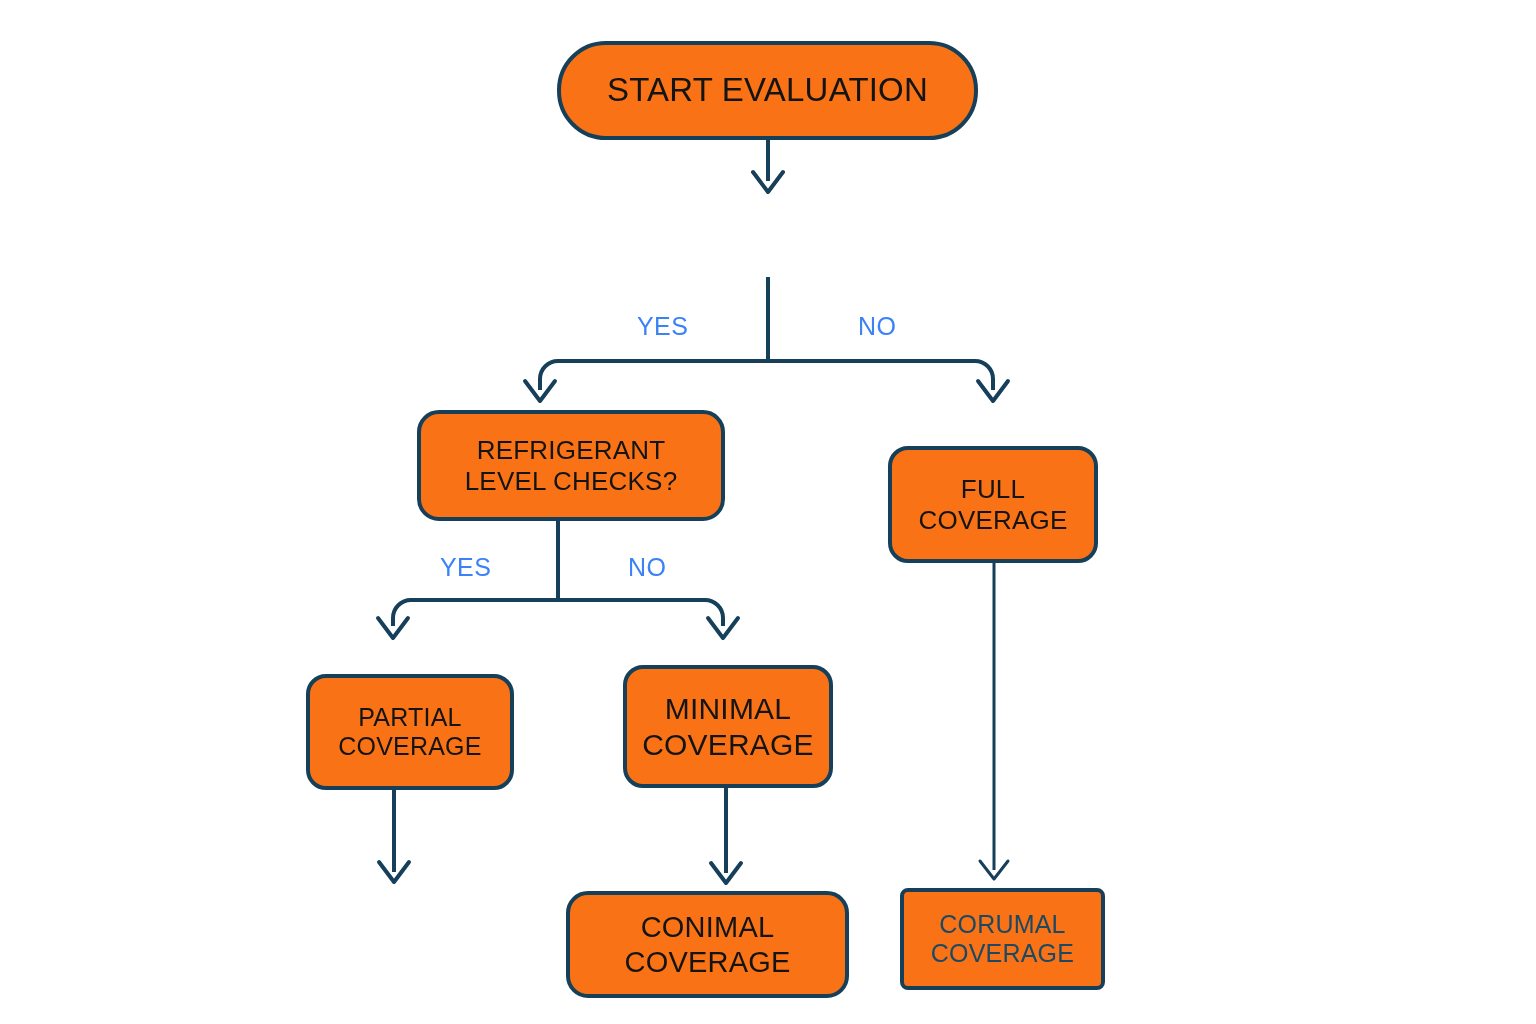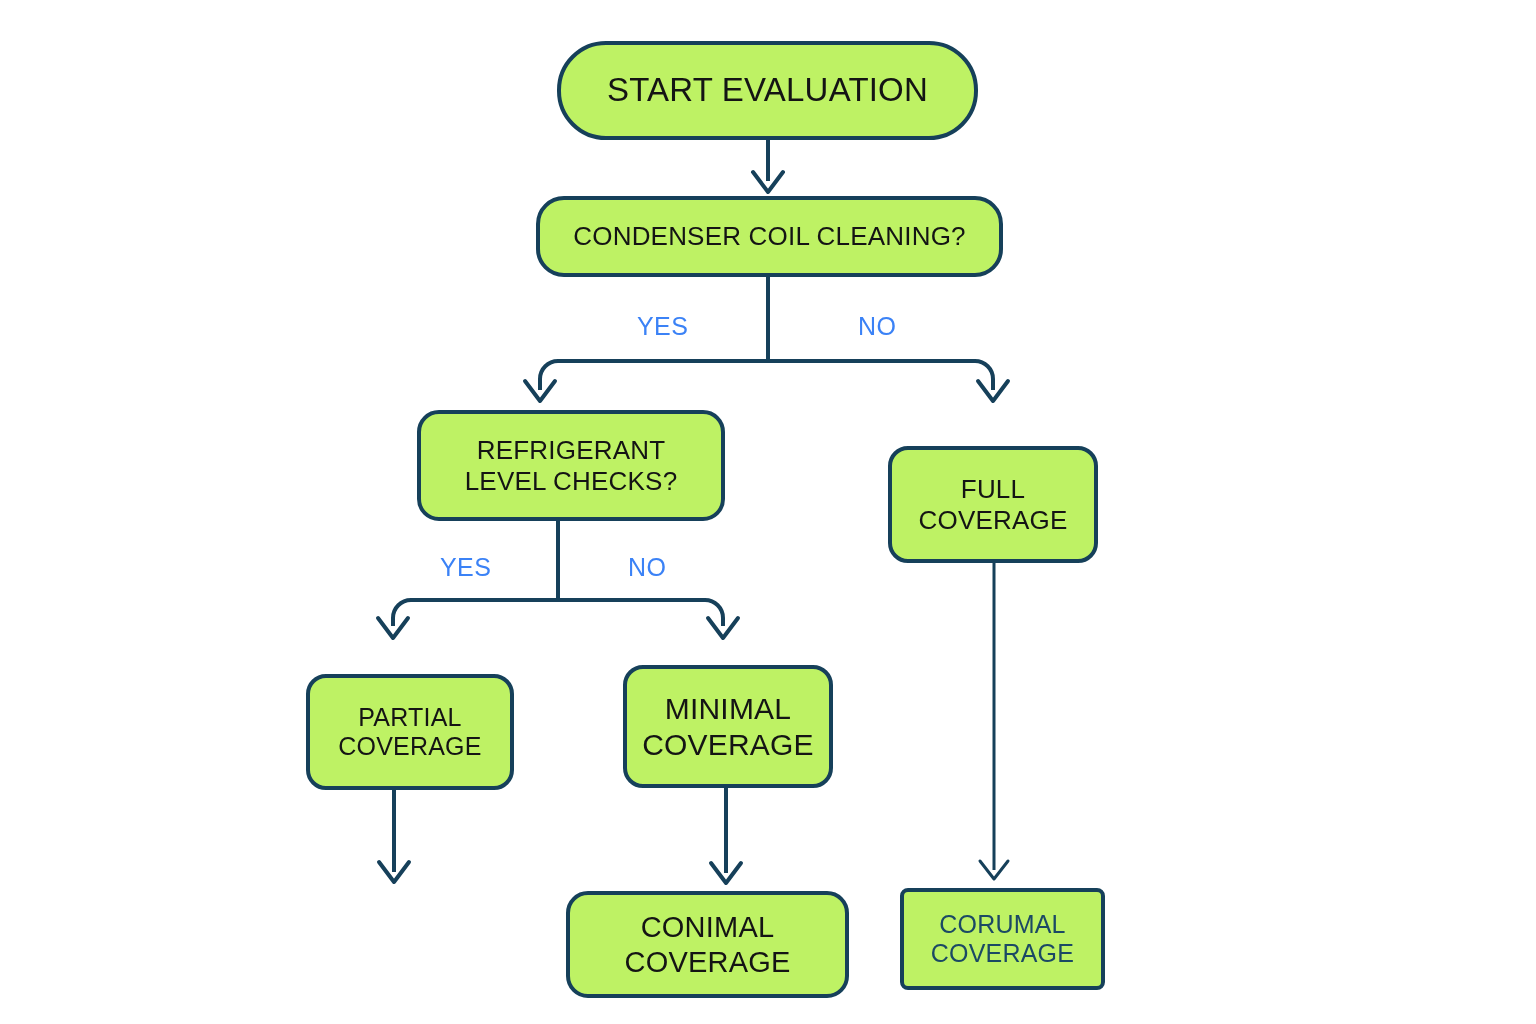--- a/index.html
+++ b/index.html
@@ -23,21 +23,21 @@
     position: absolute;
     left: 0;
     top: 0;
     width: 1536px;
     height: 1024px;
     pointer-events: none;
   }
   .node {
     position: absolute;
     box-sizing: border-box;
-    background: #bef264;
+    background: #f97316;
     border-style: solid;
     display: flex;
     align-items: center;
     justify-content: center;
     text-align: center;
     line-height: 1.18;
     letter-spacing: 0.2px;
     white-space: pre-line;
     z-index: 2;
   }
@@ -106,22 +106,20 @@
 
     <g>
       <path d="M 994 540 L 994 870" fill="none" stroke="#16405a" stroke-width="3" stroke-linecap="butt"></path>
       <path d="M 980 861 L 994 879 L 1008 861" fill="none" stroke="#16405a" stroke-width="3" stroke-linecap="round" stroke-linejoin="round"></path>
     </g>
   </svg>
 
   <div class="node dark-text" style="left:557px; top:41px; width:421px; height:99px; border-radius:49px;
               border-width:4px; border-color:#16405a; font-size:33px; font-weight:400;">START EVALUATION</div>
 
-  <div class="node dark-text" style="left:536px; top:196px; width:467px; height:81px; border-radius:28px;
-              border-width:4px; border-color:#16405a; font-size:26px; font-weight:400;">CONDENSER COIL CLEANING?</div>
 
   <div class="node dark-text" style="left:405px; top:410px; width:308px; height:111px; border-radius:22px;
               border-width:4px; border-color:#16405a; font-size:26px; font-weight:400;margin-left:12px;">REFRIGERANT
 LEVEL CHECKS?</div>
 
   <div class="node dark-text" style="left:888px; top:446px; width:210px; height:117px; border-radius:20px;
               border-width:4px; border-color:#16405a; font-size:26px; font-weight:400;">FULL
 COVERAGE</div>
 
   <div class="node dark-text" style="left:306px; top:674px; width:208px; height:116px; border-radius:20px;

